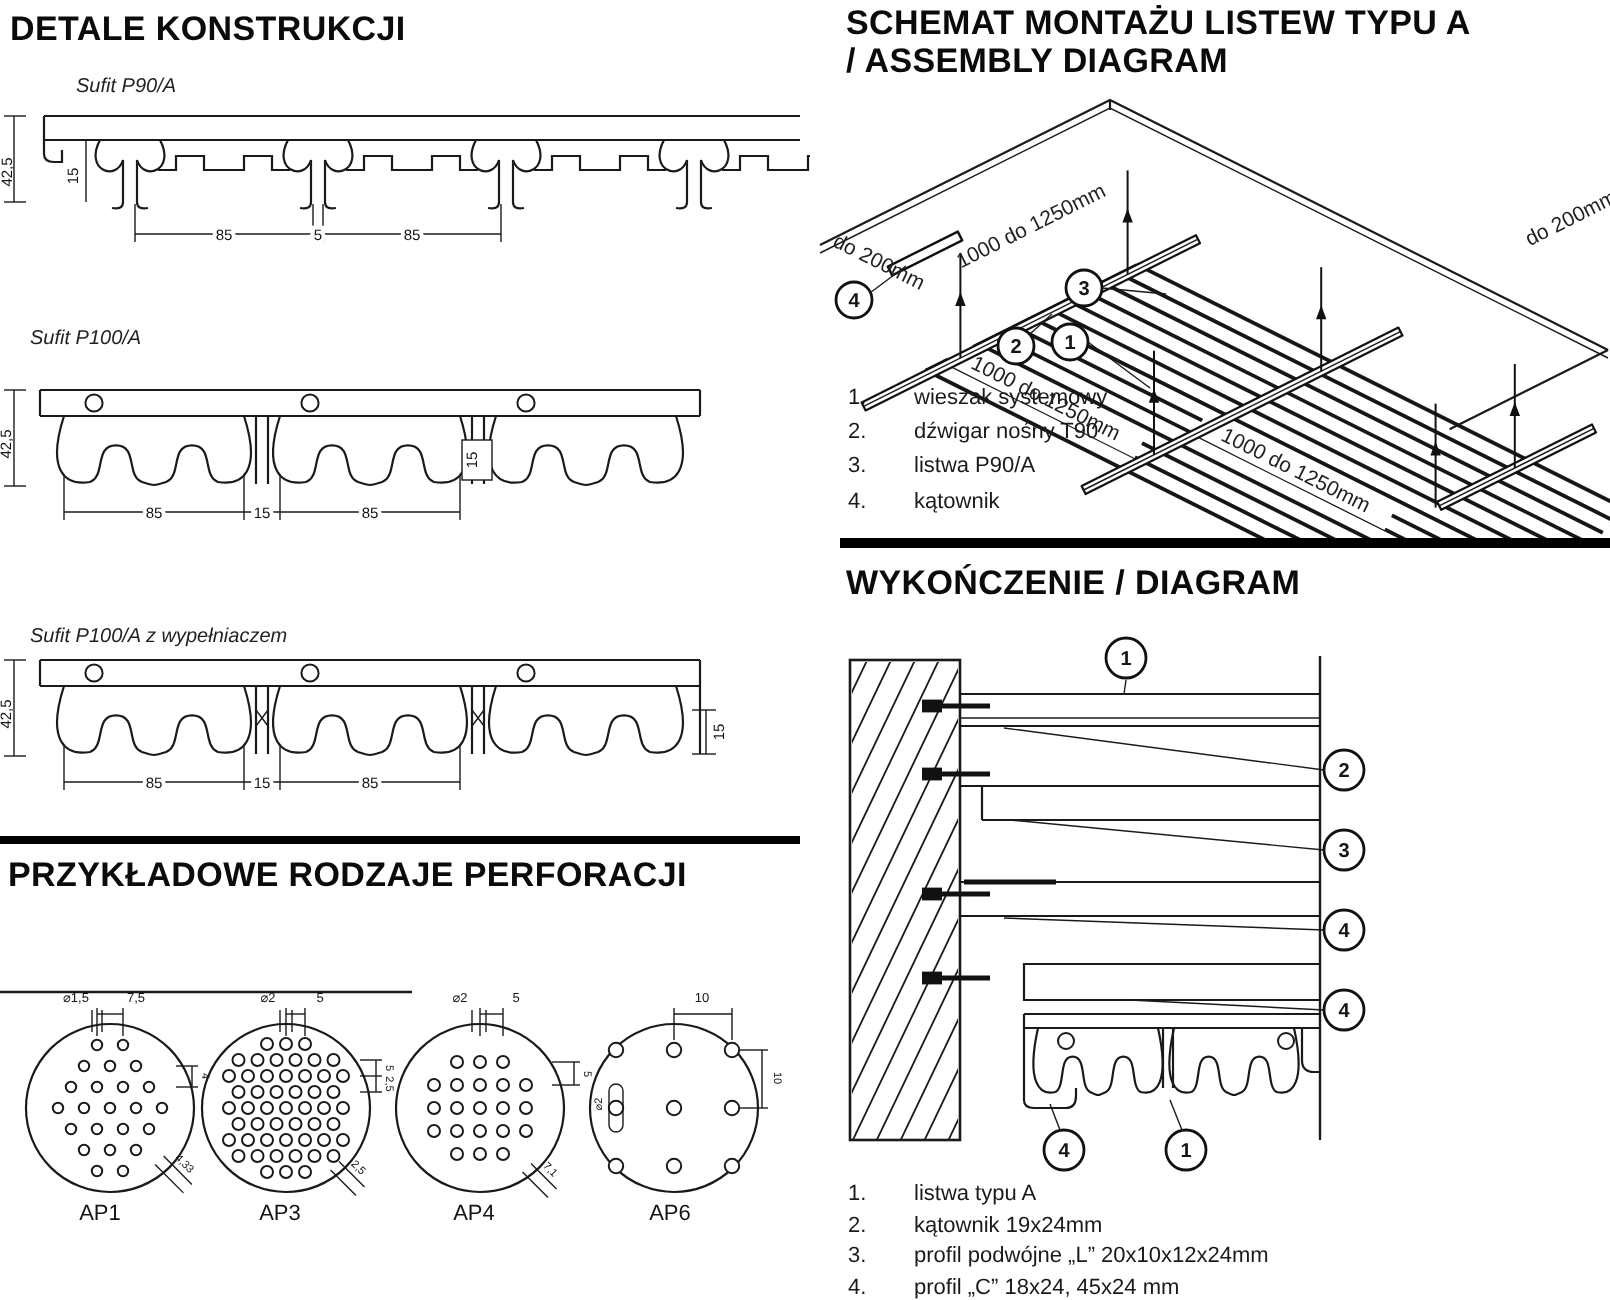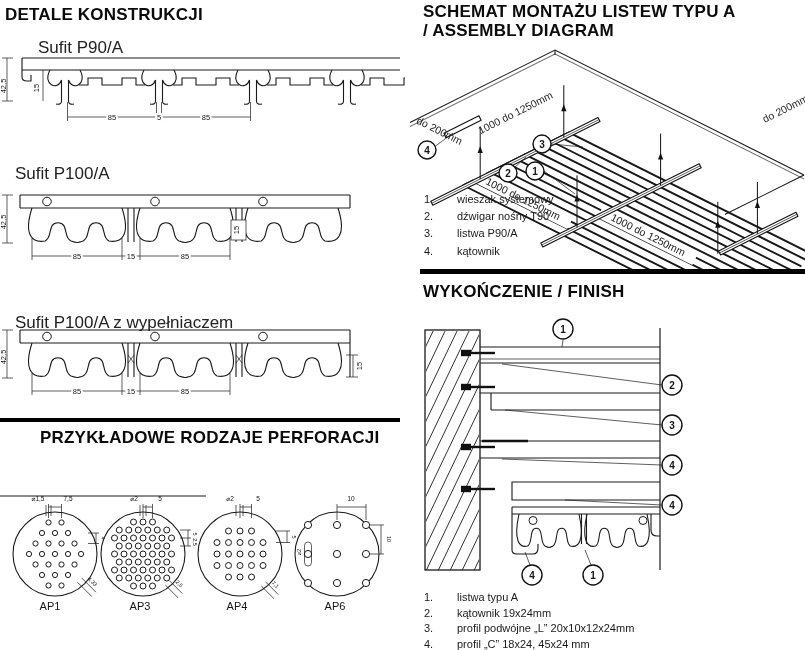--- a/index.html
+++ b/index.html
@@ -1,20 +1,20 @@
 <!DOCTYPE html>
 <html><head>
 <meta charset="utf-8">
 <style>
   html,body{margin:0;padding:0;background:#fff;}
   .page{position:relative;width:805px;height:650px;background:#fff;overflow:hidden;
         font-family:"Liberation Sans",sans-serif;color:#111;}
   .abs{position:absolute;}
   .h1{font-size:17px;font-weight:bold;letter-spacing:.2px;color:#0b0b0b;white-space:nowrap;}
-  .sufit{font-size:17px;color:#222;white-space:nowrap;}
+  .sufit{font-size:10px;color:#222;white-space:nowrap;font-style:italic;}
   .divider{background:#000;}
   .legend .row{display:flex;font-size:11px;color:#1a1a1a;}
   .legend .num{width:33px;flex:none;}
   .legend1 .row{line-height:17.2px;}
   .legend2 .row{line-height:15.5px;}
   svg{display:block;}
   svg text{font-family:"Liberation Sans",sans-serif;fill:#151515;}
   .ln{fill:none;stroke:#1a1a1a;stroke-width:1.1;}
   .lnt{fill:none;stroke:#1a1a1a;stroke-width:0.7;}
   .dimln{stroke:#1a1a1a;stroke-width:0.7;fill:none;}
@@ -133,21 +133,21 @@
     </g>
     <text class="dim7" transform="rotate(-90 5.5 30)" x="5.5" y="30" text-anchor="middle">42,5</text>
     <text class="dim7" transform="rotate(-90 362 39)" x="362" y="39" text-anchor="middle">15</text>
     <text class="dim7 halo" x="77" y="67" text-anchor="middle">85</text>
     <text class="dim7 halo" x="131" y="67" text-anchor="middle">15</text>
     <text class="dim7 halo" x="185" y="67" text-anchor="middle">85</text>
   </svg>
 
   <div class="abs divider" style="left:0;top:418px;width:400px;height:4px;"></div>
 
-  <div class="abs h1" style="left:4px;top:428px;margin-left:36px;">PRZYKŁADOWE RODZAJE PERFORACJI</div>
+  <div class="abs h1" style="left:4px;top:428px;">PRZYKŁADOWE RODZAJE PERFORACJI</div>
 
   <svg class="abs" style="left:0;top:490px;" width="405" height="125" viewBox="0 0 405 125">
     <line x1="0" y1="6" x2="206" y2="6" stroke="#1a1a1a" stroke-width="1.2"></line>
     <circle class="ln" cx="55" cy="64" r="42"></circle>
     <circle class="ln" cx="143" cy="64" r="42"></circle>
     <circle class="ln" cx="240" cy="64" r="42"></circle>
     <circle class="ln" cx="337" cy="64" r="42"></circle>
     <g id="ap1-holes">
         <circle cx="48.5" cy="32.5" r="2.6" class="hole"></circle>
         <circle cx="61.5" cy="32.5" r="2.6" class="hole"></circle>
@@ -447,21 +447,21 @@
         <span>listwa P90/A</span>
       </div>
     <div class="row">
         <span class="num">4.</span>
         <span>kątownik</span>
       </div>
   </div>
 
   <div class="abs divider" style="left:420px;top:269px;width:385px;height:5px;"></div>
 
-  <div class="abs h1" style="left:423px;top:282px;">WYKOŃCZENIE / FINISH</div>
+  <div class="abs h1" style="left:423px;top:282px;">WYKOŃCZENIE / DIAGRAM</div>
 
   <svg class="abs" style="left:405px;top:298px;" width="400" height="292" viewBox="0 0 400 292">
     <defs>
         <clipPath id="wallclip">
           <rect x="21" y="33" width="53" height="239"></rect>
         </clipPath>
       </defs>
     <rect x="20" y="32" width="55" height="240" fill="#fff" stroke="#1a1a1a" stroke-width="1.3"></rect>
     <g id="wall-hatch" clip-path="url(#wallclip)">
         <line x1="20" y1="50" x2="75" y2="-65" stroke="#1a1a1a" stroke-width="0.9"></line>

